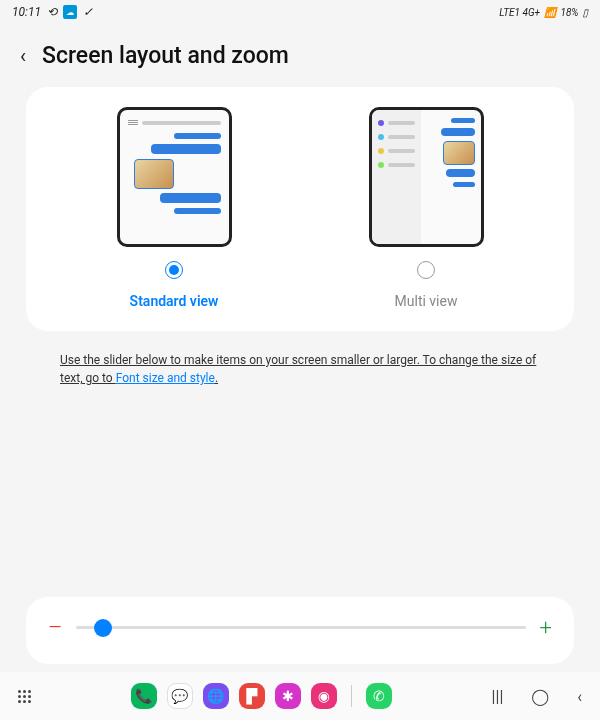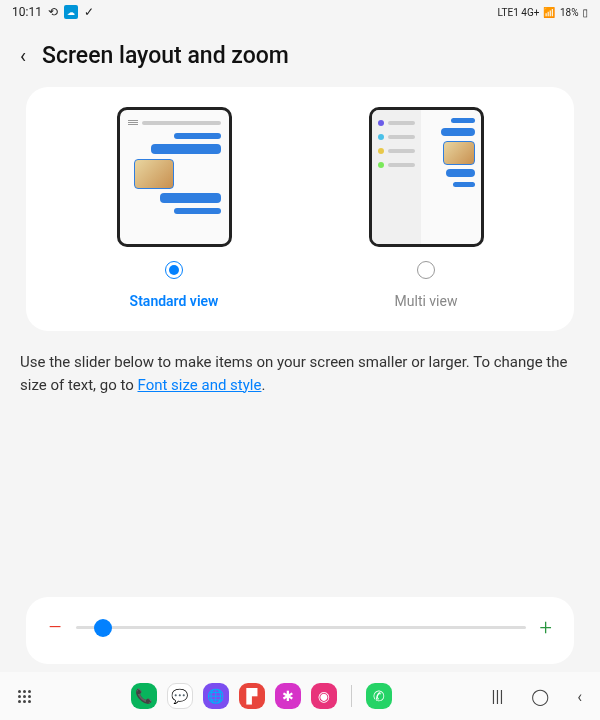--- a/index.html
+++ b/index.html
@@ -11,20 +11,21 @@
       overflow: hidden;
       position: relative;
     }
     .status-bar {
       height: 24px;
       display: flex;
       justify-content: space-between;
       padding: 0 12px;
       font-size: 12px;
       color: #222;
+      font-style: italic;
     }
     .status-left { display: flex; align-items: center; gap: 6px; }
     .status-right { display: flex; align-items: center; gap: 4px; font-size: 10px; }
     .status-badge { width: 14px; height: 14px; background:#0095d8; border-radius:2px; display:inline-flex; align-items:center; justify-content:center; color:#fff; font-size:8px;}
     .header {
       display: flex;
       align-items: center;
       padding: 18px 20px 10px;
       gap: 16px;
     }
@@ -61,24 +62,25 @@
     .hamb span{height:1px; background:#999;}
     .radio {
       width:18px; height:18px; border:1.5px solid #999; border-radius:50%;
       display:flex; align-items:center; justify-content:center;
     }
     .radio.selected { border-color:#0381fe;}
     .radio.selected::after { content:''; width:10px; height:10px; background:#0381fe; border-radius:50%;}
     .opt-label { font-size:14px; color:#888;}
     .opt-label.selected { color:#0381fe; font-weight:600;}
     .desc {
-      margin: 20px 20px 0;
-      font-size: 15px;
+      margin: 20px 60px 0;
+      font-size: 12px;
       line-height:1.5;
       color:#333;
+      text-decoration:underline;
     }
     .link { color:#0381fe; text-decoration:underline;}
     .zoom-card {
       position:absolute;
       bottom: 56px;
       left:26px; right:26px;
       background:#fff;
       border-radius:22px;
       padding:18px 22px 24px;
     }

